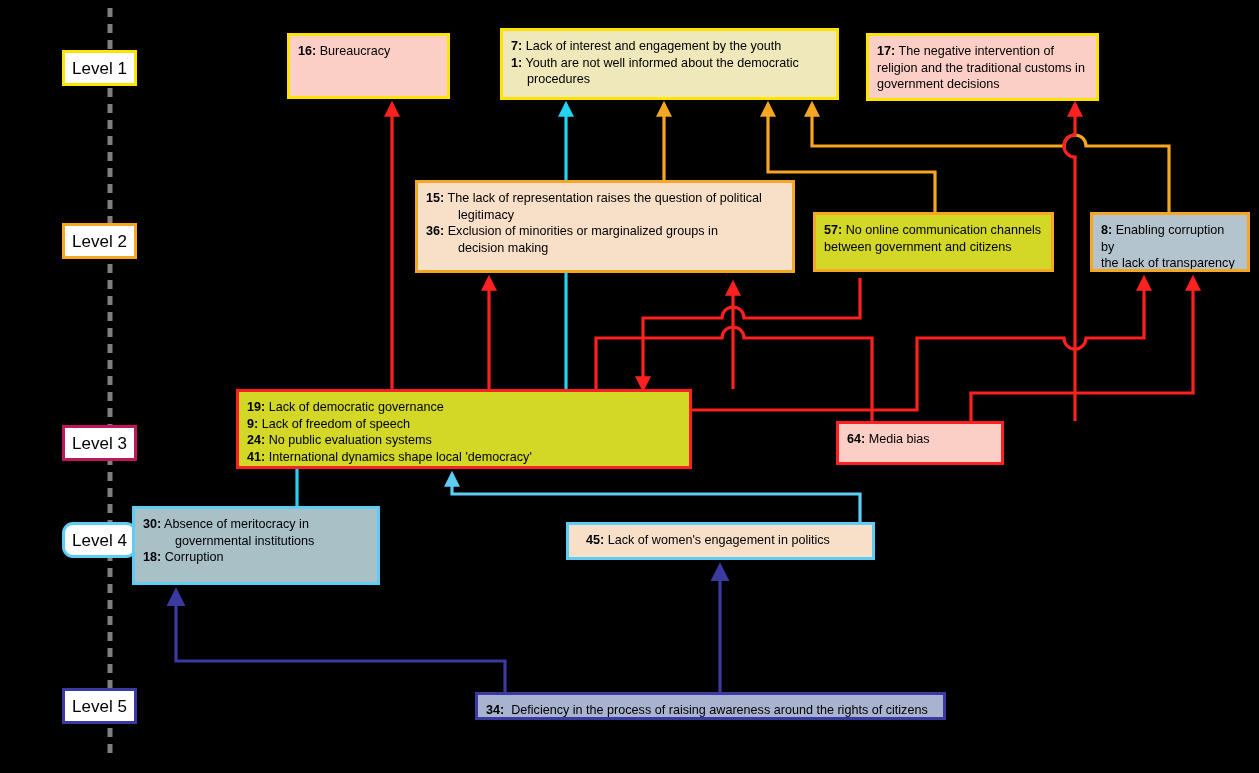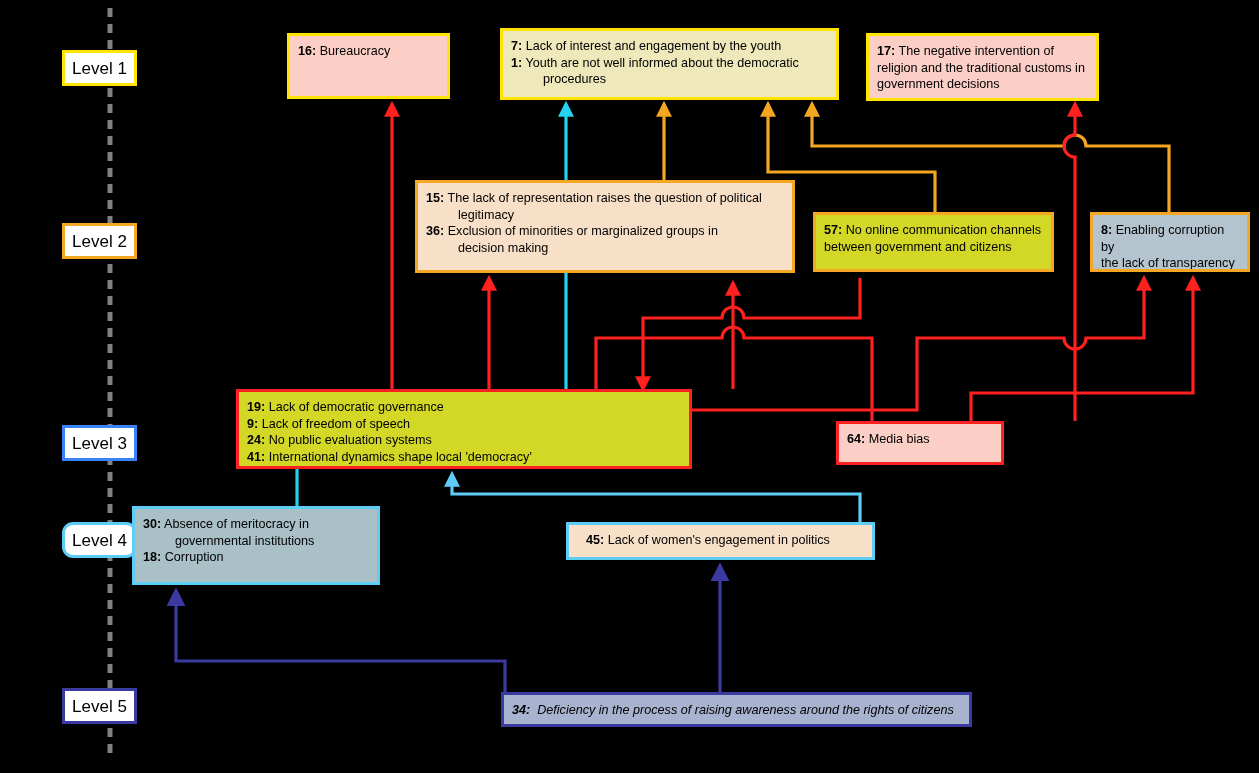--- a/index.html
+++ b/index.html
@@ -13,21 +13,21 @@
 
   .lvl{
     position:absolute;background:#ffffff;color:#000;
     font-size:17px;line-height:1;
     display:flex;align-items:center;justify-content:center;
     box-sizing:border-box;
     margin-left:44px;
   }
   .lvl1{border:3px solid #ffe400;}
   .lvl2{border:3px solid #f5a623;}
-  .lvl3{border:3px solid #3b82f6;}
+  .lvl3{border:3px solid #be185d;}
   .lvl4{border:3px solid #5ecdf5;}
   .lvl5{border:3px solid #3a3aa0;}
 
   .node{
     position:absolute;box-sizing:border-box;
     color:#000;font-size:12.6px;line-height:16.5px;
     padding:7px 8px 6px 8px;
     white-space:pre-wrap;
     overflow:hidden;
   }
@@ -128,25 +128,25 @@
   </div>
   <div class="lvl lvl4" style="left:18px;top:522px;width:75px;height:36px;border-radius:11px;">
     <span>Level 4</span>
   </div>
   <div class="lvl lvl5" style="left:18px;top:688px;width:75px;height:36px;">
     <span>Level 5</span>
   </div>
 
   <div id="nodes">
       <div class="node n-pink" style="left: 287px; top: 33px; width: 163px; height: 66px;"><span class="ln"><span class="num">16:</span><span> Bureaucracy</span></span></div>
-      <div class="node n-cream" style="left: 500px; top: 28px; width: 339px; height: 72px;"><span class="ln"><span class="num">7:</span><span> Lack of interest and engagement by the youth</span></span><span class="ln"><span class="num">1:</span><span> Youth are not well informed about the democratic</span></span><span class="ln"><span style="margin-left: 32px;">procedures</span></span></div>
+      <div class="node n-cream" style="left: 500px; top: 28px; width: 339px; height: 72px;"><span class="ln"><span class="num">7:</span><span> Lack of interest and engagement by the youth</span></span><span class="ln"><span class="num">1:</span><span> Youth are not well informed about the democratic</span></span><span class="ln"><span style="margin-left: 16px;">procedures</span></span></div>
       <div class="node n-pink" style="left: 866px; top: 33px; width: 233px; height: 68px;"><span class="ln"><span class="num">17:</span><span> The negative intervention of</span></span><span class="ln"><span>religion and the traditional customs in</span></span><span class="ln"><span>government decisions</span></span></div>
       <div class="node n-peach" style="left: 415px; top: 180px; width: 380px; height: 93px;"><span class="ln"><span class="num">15:</span><span> The lack of representation raises the question of political</span></span><span class="ln"><span style="margin-left: 32px;">legitimacy</span></span><span class="ln"><span class="num">36:</span><span> Exclusion of minorities or marginalized groups in</span></span><span class="ln"><span style="margin-left: 32px;">decision making</span></span></div>
       <div class="node n-olive" style="left: 813px; top: 212px; width: 241px; height: 60px;"><span class="ln"><span class="num">57:</span><span> No online communication channels</span></span><span class="ln"><span>between government and citizens</span></span></div>
       <div class="node n-gray" style="left: 1090px; top: 212px; width: 160px; height: 60px;"><span class="ln"><span class="num">8:</span><span> Enabling corruption by</span></span><span class="ln"><span>the lack of transparency</span></span></div>
       <div class="node n-olive3" style="left: 236px; top: 389px; width: 456px; height: 80px;"><span class="ln"><span class="num">19:</span><span> Lack of democratic governance</span></span><span class="ln"><span class="num">9:</span><span> Lack of freedom of speech</span></span><span class="ln"><span class="num">24:</span><span> No public evaluation systems</span></span><span class="ln"><span class="num">41:</span><span> International dynamics shape local 'democracy'</span></span></div>
       <div class="node n-pink3" style="left: 836px; top: 421px; width: 168px; height: 44px;"><span class="ln"><span class="num">64:</span><span> Media bias</span></span></div>
       <div class="node n-gray4" style="left: 132px; top: 506px; width: 248px; height: 79px;"><span class="ln"><span class="num">30:</span><span> Absence of meritocracy in</span></span><span class="ln"><span style="margin-left: 32px;">governmental institutions</span></span><span class="ln"><span class="num">18:</span><span> Corruption</span></span></div>
       <div class="node n-peach4" style="left: 566px; top: 522px; width: 309px; height: 38px;"><span class="ln"><span class="num">45:</span><span> Lack of women's engagement in politics</span></span></div>
-      <div class="node n-gray5" style="left: 501px; top: 692px; width: 471px; height: 35px; font-style: italic;"><span class="ln"><span class="num">34:</span><span>  Deficiency in the process of raising awareness around the rights of citizens</span></span></div>
+      <div class="node n-gray5" style="left: 475px; top: 692px; width: 471px; height: 28px;"><span class="ln"><span class="num">34:</span><span>  Deficiency in the process of raising awareness around the rights of citizens</span></span></div>
     </div>
 
 </div>
 
 </body></html>

